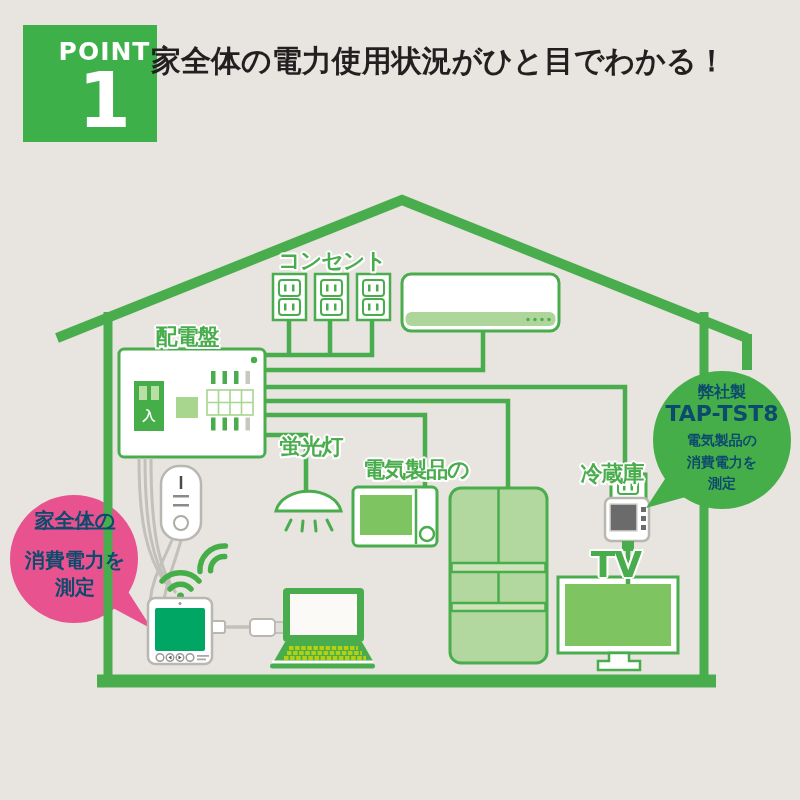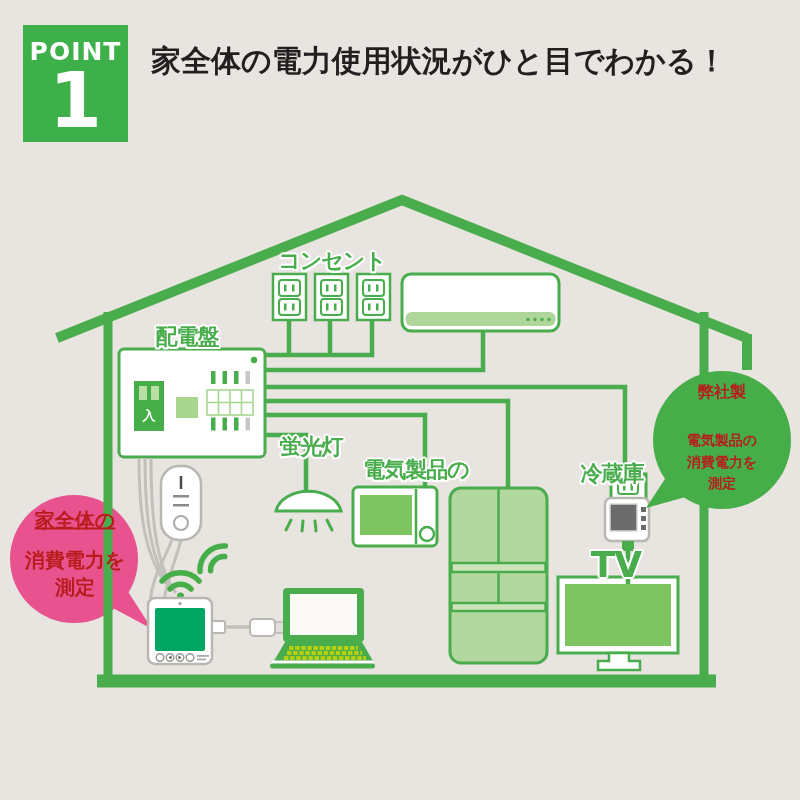--- a/index.html
+++ b/index.html
@@ -5,25 +5,25 @@
   html,body{margin:0;padding:0;}
   body{width:800px;height:800px;background:#e8e4df;position:relative;overflow:hidden;
        font-family:"DejaVu Sans",sans-serif;}
   .stage{position:absolute;left:0;top:0;width:800px;height:800px;}
   svg{position:absolute;left:0;top:0;}
   .abs{position:absolute;}
   .ctr{transform:translate(-50%,-50%);white-space:nowrap;}
   .halo{color:#4aad4d;font-weight:bold;font-size:22px;letter-spacing:-1px;
         text-shadow:2px 0 0 #fff,-2px 0 0 #fff,0 2px 0 #fff,0 -2px 0 #fff,
                     1.5px 1.5px 0 #fff,-1.5px 1.5px 0 #fff,1.5px -1.5px 0 #fff,-1.5px -1.5px 0 #fff;}
-  .badge{left:23px;top:25px;width:105px;height:117px;background:#3eb049;text-align:center;}
+  .badge{left:23px;top:25px;width:105px;height:117px;background:#3eb049;text-align:center;padding-left:29px;}
   .badge .pt{color:#fff;font-weight:bold;font-size:25px;letter-spacing:1px;margin-top:12px;}
   .badge .num{color:#fff;font-weight:bold;font-size:76px;line-height:0.92;}
   .title{left:151px;top:41px;font-size:30px;font-weight:bold;color:#231f20;letter-spacing:0px;white-space:nowrap;}
-  .bubbletext{color:#b91c1c;font-weight:bold;text-align:center;}
+  .bubbletext{color:#0c4a6e;font-weight:bold;text-align:center;}
   .pink-l{font-size:20px;}
   .g-maker{font-size:16px;}
   .g-model{font-size:22px;}
   .g-line{font-size:14px;}
   .breaker-on{color:#fff;font-weight:bold;font-size:13px;}
 </style>
 </head>
 <body>
 
 <div class="stage">
@@ -247,17 +247,18 @@
 <div class="abs ctr halo" style="left:568px;top:474px;margin-left:44px;">冷蔵庫</div>
 <div class="abs ctr halo" style="left:616px;top:564px;font-size:36px;">TV</div>
 
 <div class="abs ctr breaker-on" style="left:149px;top:416px;">入</div>
 
 <div class="abs ctr bubbletext pink-l" style="left:75px;top:520px;text-decoration:underline;">家全体の</div>
 <div class="abs ctr bubbletext pink-l" style="left:75px;top:560px;">消費電力を</div>
 <div class="abs ctr bubbletext pink-l" style="left:75px;top:587px;">測定</div>
 
 <div class="abs ctr bubbletext g-maker" style="left:722px;top:392px;">弊社製</div>
+<div class="abs ctr bubbletext g-model" style="left:722px;top:413px;">TAP-TST8</div>
 <div class="abs ctr bubbletext g-line" style="left:722px;top:441px;">電気製品の</div>
 <div class="abs ctr bubbletext g-line" style="left:722px;top:463px;">消費電力を</div>
 <div class="abs ctr bubbletext g-line" style="left:722px;top:484px;">測定</div>
 
 </div>
 
 </body></html>

